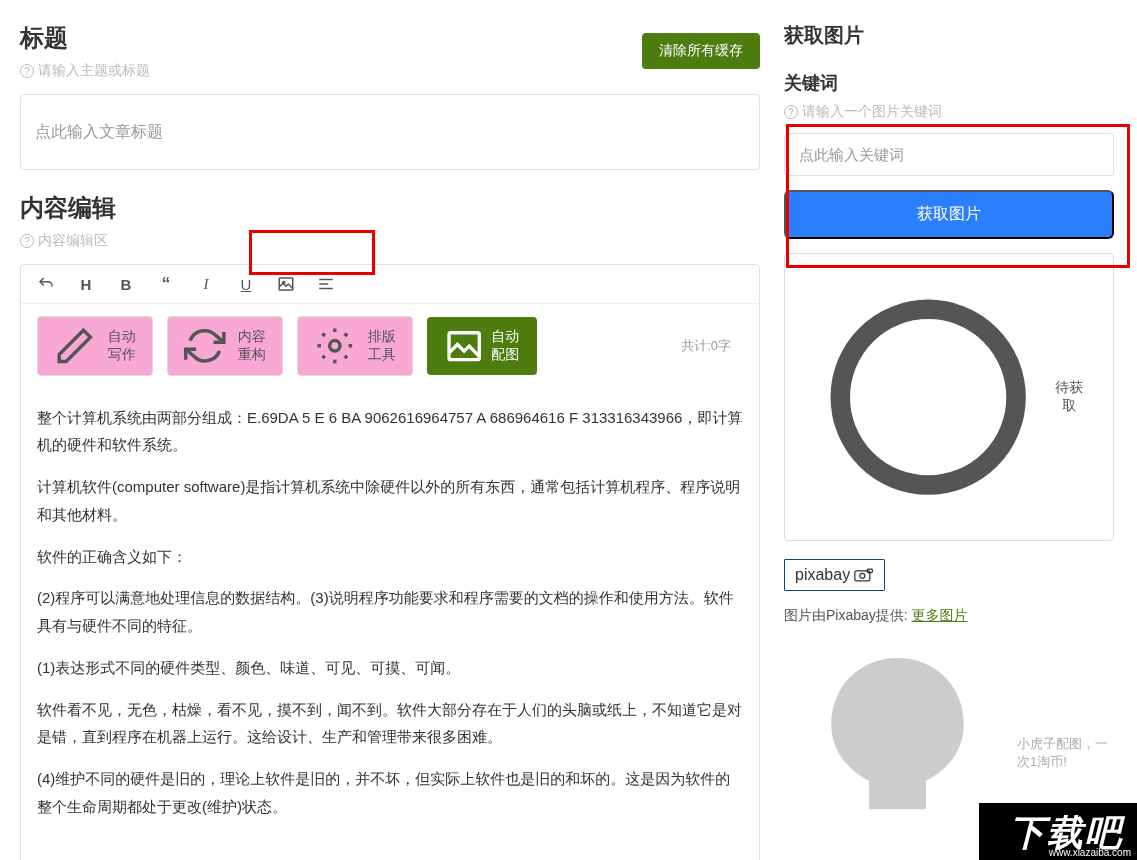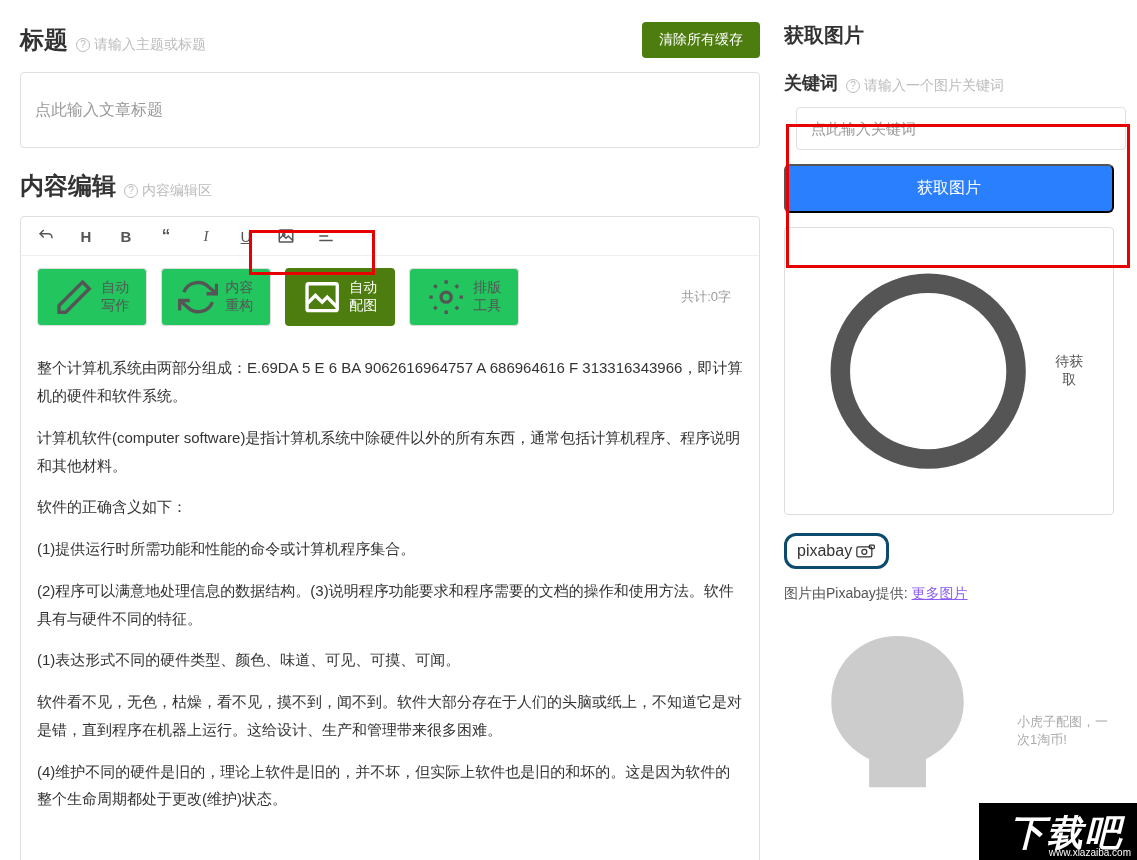--- a/index.html
+++ b/index.html
@@ -2,28 +2,28 @@
 <html><head>
 <meta charset="utf-8">
 <style>
 * { box-sizing: border-box; margin: 0; padding: 0; }
 body { font-family: "Microsoft YaHei", -apple-system, sans-serif; background: #fff; width: 1137px; height: 860px; overflow: hidden; position: relative; }
 .container { display: flex; padding: 22px 0 0 20px; gap: 24px; }
 .left-col { width: 740px; }
 .right-col { width: 330px; }
 
 .section-header { display: flex; align-items: center; justify-content: space-between; margin-bottom: 14px; }
-.header-left { display: flex; align-items: baseline; gap: 8px; }
+.header-left { display: flex; align-items: baseline; gap: 8px; flex-direction: column; }
 .section-title { font-size: 24px; font-weight: 600; color: #333; }
 .hint { font-size: 14px; color: #bbb; display: inline-flex; align-items: center; gap: 4px; }
 .hint-icon { width: 14px; height: 14px; border: 1px solid #bbb; border-radius: 50%; display: inline-flex; align-items: center; justify-content: center; font-size: 10px; color: #bbb; font-style: normal; }
 
 .btn { display: inline-flex; align-items: center; justify-content: center; gap: 6px; padding: 8px 16px; border-radius: 4px; font-size: 14px; cursor: pointer; border: 1px solid transparent; }
 .btn-primary { background: #4d7c0f; color: #fff; }
-.btn-default { background: #22c55e; color: #555; border: 1px solid #ddd; }
+.btn-default { background: #f9a8d4; color: #555; border: 1px solid #ddd; gap: 12px; }
 .btn-primary-lg { background: #2a7fff; color: #fff; border-radius: 6px; width: 100%; padding: 12px; font-size: 16px; }
 .btn-status { background: #fff; color: #555; border: 1px solid #ddd; border-radius: 4px; width: 100%; padding: 26px; font-size: 14px; display: inline-flex; align-items: center; justify-content: center; gap: 6px; }
 
 .title-input { width: 100%; padding: 28px 14px; border: 1px solid #e0e0e0; border-radius: 4px; font-size: 16px; color: #333; }
 .title-input::placeholder { color: #999; }
 
 .editor-section { margin-top: 22px; }
 .editor-box { border: 1px solid #e0e0e0; border-radius: 4px; margin-top: 14px; }
 .toolbar-row1 { display: flex; align-items: center; gap: 22px; padding: 10px 16px; border-bottom: 1px solid #eee; }
 .tb-icon { width: 18px; height: 18px; color: #555; cursor: pointer; display: inline-flex; align-items: center; justify-content: center; }
@@ -32,28 +32,28 @@
 
 .editor-content { padding: 16px 16px 40px 16px; height: 560px; overflow: hidden; }
 .editor-content p { font-size: 15px; color: #333; line-height: 1.85; margin-bottom: 14px; }
 
 .highlight-red { position: absolute; border: 3px solid #e60000; pointer-events: none; z-index: 100; }
 .highlight-auto { left: 249px; top: 230px; width: 126px; height: 45px; }
 .highlight-sidebar { left: 786px; top: 124px; width: 344px; height: 144px; }
 
 .right-col .section-title { font-size: 20px; }
 .keyword-group { margin-top: 22px; }
-.keyword-input { width: 100%; padding: 12px 14px; border: 1px solid #e0e0e0; border-radius: 4px; font-size: 15px; margin-top: 12px; margin-left: 12px; }
+.keyword-input { width: 100%; padding: 12px 14px; border: 1px solid #e0e0e0; border-radius: 4px; font-size: 15px; margin-top: 12px; }
 .keyword-input::placeholder { color: #999; }
 .right-col .btn-primary-lg { margin-top: 14px; }
 .right-col .btn-status { margin-top: 14px; }
 
-.pixabay { margin-top: 18px; display: inline-flex; align-items: center; padding: 6px 10px; border: 3px solid #0c4a6e; border-radius: 12px; font-size: 16px; color: #333; gap: 4px; }
+.pixabay { margin-top: 18px; display: inline-flex; align-items: center; padding: 6px 10px; border: 1px solid #0c4a6e; border-radius: 1px; font-size: 16px; color: #333; gap: 4px; }
 .credit { margin-top: 16px; font-size: 14px; color: #555; }
-.credit a { color: #8b5cf6; text-decoration: underline; }
+.credit a { color: #4d7c0f; text-decoration: underline; }
 .footnote { margin-top: 14px; font-size: 13px; color: #aaa; display: flex; align-items: center; gap: 6px; }
 
 .watermark { position: absolute; right: 0; bottom: 0; background: #000; color: #fff; font-size: 36px; font-weight: bold; padding: 6px 14px 2px 30px; font-style: italic; letter-spacing: 2px; }
 .watermark-url { position: absolute; right: 6px; bottom: 2px; color: #fff; font-size: 10px; z-index: 2; }
 
 svg { width: 100%; height: 100%; }
 </style>
 </head>
 <body>
 
@@ -115,41 +115,40 @@
               </svg>
             <span>自动写作</span>
           </button>
           <button class="btn btn-default">
             <svg width="14" height="14" viewBox="0 0 24 24" fill="none" stroke="currentColor" stroke-width="2">
                 <path d="M23 4v6h-6M1 20v-6h6"></path>
                 <path d="M3.5 9a9 9 0 0114.8-3L23 10M1 14l4.7 4a9 9 0 0014.8-3"></path>
               </svg>
             <span>内容重构</span>
           </button>
+          <button class="btn btn-default">
+            <svg width="14" height="14" viewBox="0 0 24 24" fill="none" stroke="currentColor" stroke-width="2">
+                <circle cx="12" cy="12" r="3"></circle>
+                <path d="M12 2v2m0 16v2M4.9 4.9l1.4 1.4m11.4 11.4l1.4 1.4M2 12h2m16 0h2M4.9 19.1l1.4-1.4m11.4-11.4l1.4-1.4"></path>
+              </svg>
+            <span>排版工具</span>
+          </button>
           <button class="btn btn-primary">
             <svg width="14" height="14" viewBox="0 0 24 24" fill="none" stroke="#fff" stroke-width="2">
                 <rect x="3" y="4" width="18" height="16" rx="1"></rect>
                 <path d="M3 16l5-5 4 4 3-3 6 6"></path>
               </svg>
             <span>自动配图</span>
-          </button>
-          <button class="btn btn-default">
-            <svg width="14" height="14" viewBox="0 0 24 24" fill="none" stroke="currentColor" stroke-width="2">
-                <circle cx="12" cy="12" r="3"></circle>
-                <path d="M12 2v2m0 16v2M4.9 4.9l1.4 1.4m11.4 11.4l1.4 1.4M2 12h2m16 0h2M4.9 19.1l1.4-1.4m11.4-11.4l1.4-1.4"></path>
-              </svg>
-            <span>排版工具</span>
           </button>
           <span class="word-count">共计:0字</span>
         </div>
         <div class="editor-content">
           <p>整个计算机系统由两部分组成：E.69DA 5 E 6 BA 9062616964757 A 686964616 F 313316343966，即计算机的硬件和软件系统。</p>
           <p>计算机软件(computer software)是指计算机系统中除硬件以外的所有东西，通常包括计算机程序、程序说明和其他材料。</p>
           <p>软件的正确含义如下：</p>
-          <p>(1)提供运行时所需功能和性能的命令或计算机程序集合。</p>
           <p>(2)程序可以满意地处理信息的数据结构。(3)说明程序功能要求和程序需要的文档的操作和使用方法。软件具有与硬件不同的特征。</p>
           <p>(1)表达形式不同的硬件类型、颜色、味道、可见、可摸、可闻。</p>
           <p>软件看不见，无色，枯燥，看不见，摸不到，闻不到。软件大部分存在于人们的头脑或纸上，不知道它是对是错，直到程序在机器上运行。这给设计、生产和管理带来很多困难。</p>
           <p>(4)维护不同的硬件是旧的，理论上软件是旧的，并不坏，但实际上软件也是旧的和坏的。这是因为软件的整个生命周期都处于更改(维护)状态。</p>
         </div>
       </div>
     </div>
   </div>
 
   <div class="right-col">

